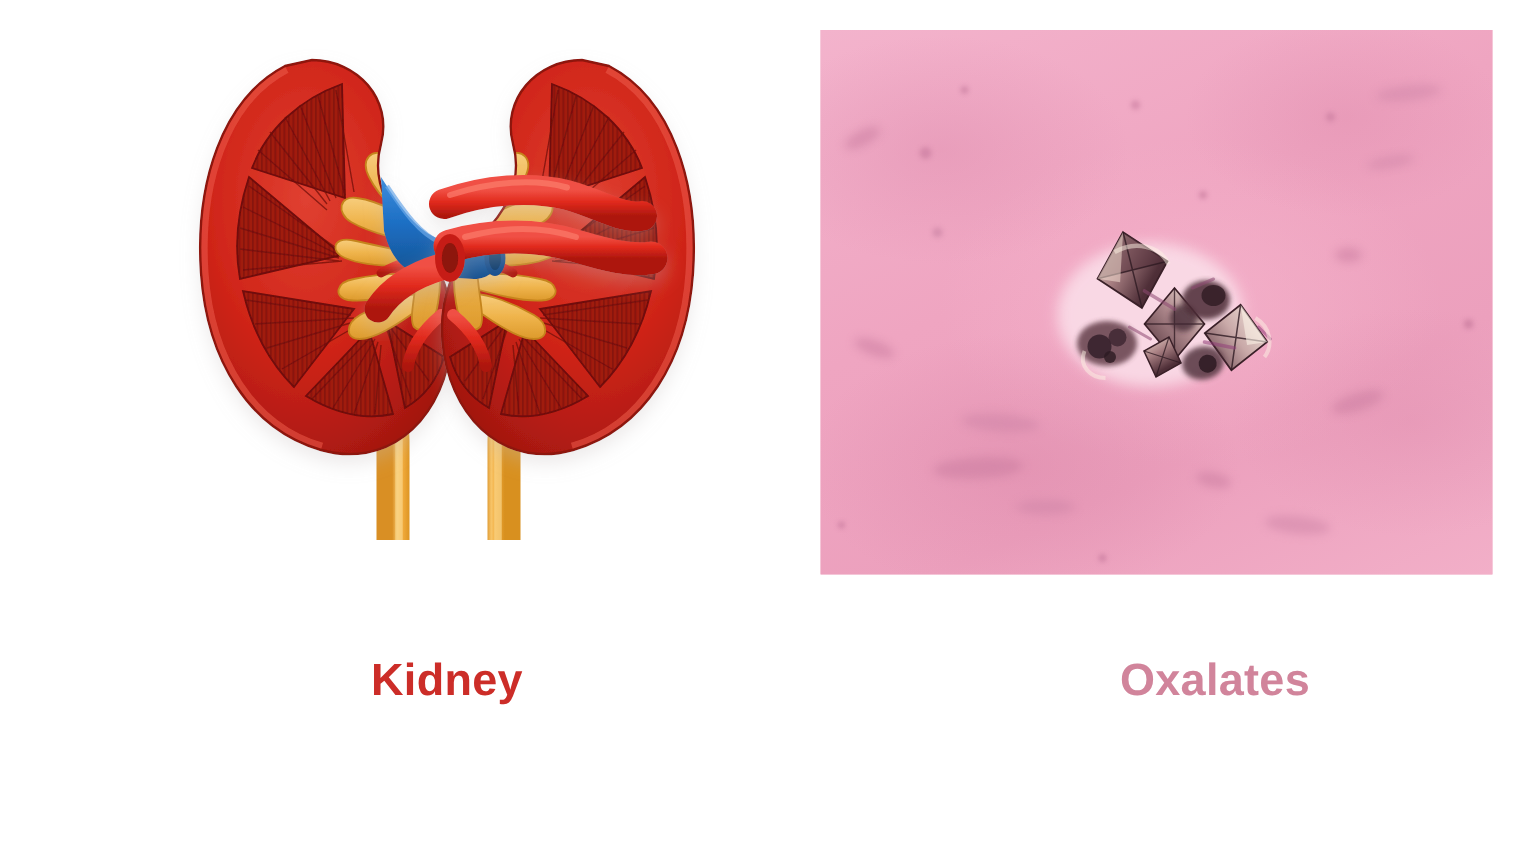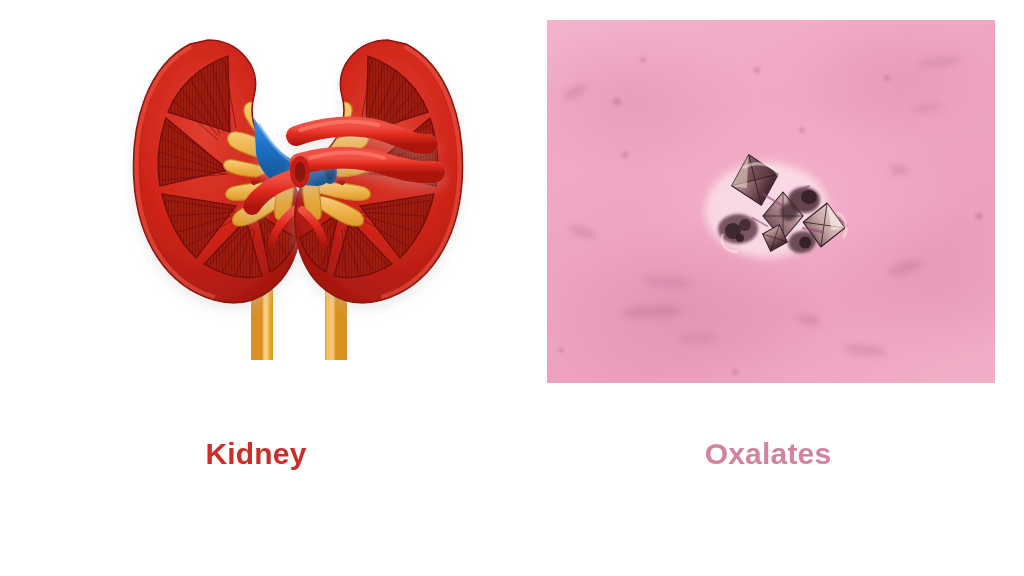--- a/index.html
+++ b/index.html
@@ -19,20 +19,21 @@
   
   .slide {
     position: absolute;
     inset: 0;
     background: #ffffff;
   }
   .panel {
     position: absolute;
     top: 0;
     height: 528px;
+    padding-left: 28px;
   }
   .panel-left  { left: 0;   width: 512px; }
   .panel-right { left: 512px; width: 512px; }
 
   
   .caption {
     position: absolute;
     top: 434px;
     width: 100%;
     text-align: center;

